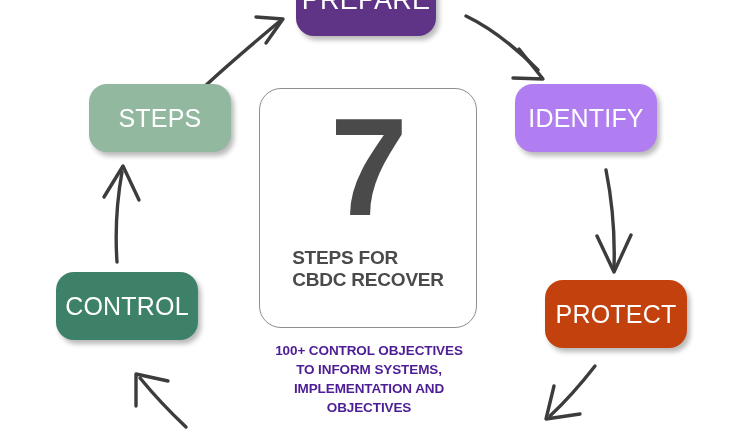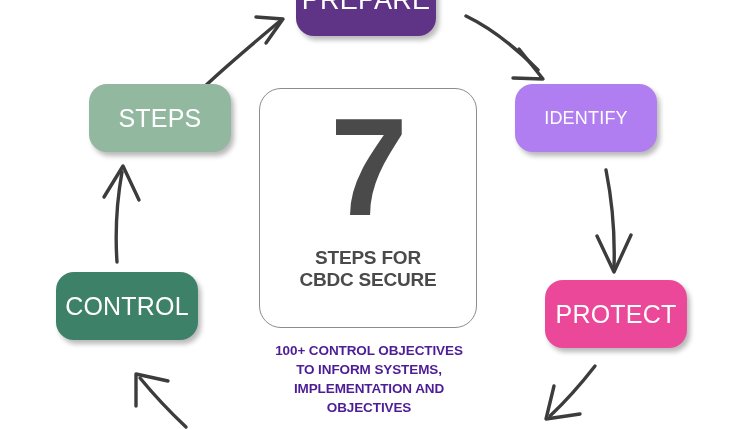--- a/index.html
+++ b/index.html
@@ -41,21 +41,21 @@
     background: #5f3385;
     border-radius: 18px;
   }
   #node-prepare .node-label { font-size: 27px; }
 
   #node-identify {
     left: 515px; top: 84px;
     width: 142px; height: 68px;
     background: #b07ef0;
   }
-  #node-identify .node-label { font-size: 18px; }
+  #node-identify .node-label { font-size: 25px; }
 
   #node-protect {
     left: 545px; top: 280px;
     width: 142px; height: 68px;
     background: #3a6fb0;
   }
   #node-protect .node-label { font-size: 25px; }
 
   #node-recover {
     left: 56px; top: 272px;
@@ -91,21 +91,21 @@
     color: #4a4a4a;
     line-height: 1;
     margin-top: 8px;
     letter-spacing: -2px;
   }
   #center-subtitle {
     margin-top: 10px;
     font-size: 19px;
     font-weight: bold;
     color: #4a4a4a;
-    text-align: center;
+    text-align: left;
     line-height: 1.16;
     letter-spacing: -0.2px;
   }
   #center-subtitle div { white-space: nowrap; }
 
   
   #caption {
     position: absolute;
     left: 245px; top: 341px;
     width: 248px;
@@ -172,37 +172,37 @@
   </svg>
 
   <div class="node" id="node-prepare" style="background: rgb(95, 51, 133);">
     <span class="node-label">PREPARE</span>
   </div>
 
   <div class="node" id="node-identify" style="background: rgb(176, 126, 240);">
     <span class="node-label">IDENTIFY</span>
   </div>
 
-  <div class="node" id="node-protect" style="background: #ec4899;">
+  <div class="node" id="node-protect" style="background: #c2410c;">
     <span class="node-label">PROTECT</span>
   </div>
 
   <div class="node" id="node-recover" style="background: rgb(61, 129, 105);">
     <span class="node-label">CONTROL</span>
   </div>
 
   <div class="node" id="node-adapt" style="background: rgb(146, 184, 159);">
     <span class="node-label">STEPS</span>
   </div>
 
   <div id="center-card">
     <div id="center-number">7</div>
     <div id="center-subtitle">
       <div>STEPS FOR</div>
-      <div>CBDC SECURE</div>
+      <div>CBDC RECOVER</div>
     </div>
   </div>
 
   <div id="caption">
     <div>100+ CONTROL OBJECTIVES</div>
     <div>TO INFORM SYSTEMS,</div>
     <div>IMPLEMENTATION AND</div>
     <div>OBJECTIVES</div>
   </div>
 

